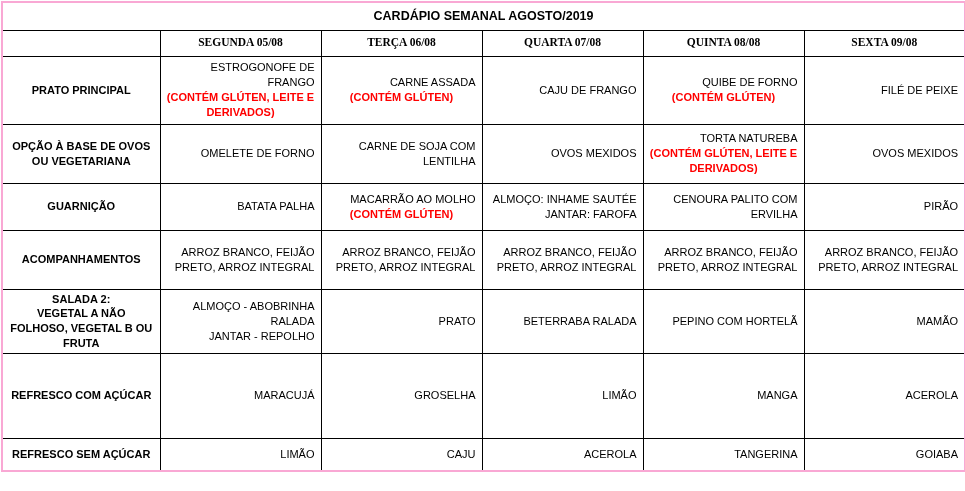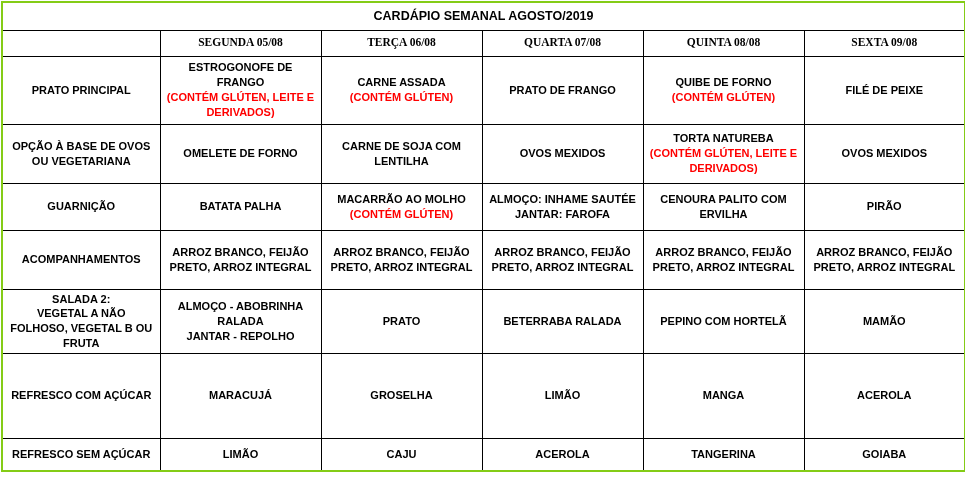--- a/index.html
+++ b/index.html
@@ -27,37 +27,37 @@
     text-align: center;
     vertical-align: middle;
     padding: 2px 6px;
     font-size: 11px;
     line-height: 1.35;
     box-sizing: border-box;
     white-space: pre-line;
     overflow: hidden;
   }
   table.menu {
-    border: 2px solid #84cc16;
+    border: 2px solid #f9a8d4;
   }
   tr.title-row { height: 28px; }
   tr.title-row th {
     font-weight: bold;
     font-size: 12.5px;
   }
   tr.header-row { height: 26px; font-family: Liberation Serif, serif; }
   tr.header-row th {
     font-weight: bold;
     font-size: 11.5px;
   }
   th.row-label {
     font-weight: bold;
     font-size: 11.5px;
   }
-  td .cell-text { color: #000000; font-weight: bold; }
+  td .cell-text { color: #000000; font-weight: normal; text-align: right; }
   td .allergen { font-weight: bold; }
 
   
   tbody tr:nth-child(1) { height: 68px; }
   tbody tr:nth-child(2) { height: 59px; }
   tbody tr:nth-child(3) { height: 47px; }
   tbody tr:nth-child(4) { height: 59px; }
   tbody tr:nth-child(5) { height: 49px; }
   tbody tr:nth-child(6) { height: 85px; }
   tbody tr:nth-child(7) { height: 33px; }
@@ -90,21 +90,21 @@
           <th>QUARTA 07/08</th>
           <th>QUINTA 08/08</th>
           <th>SEXTA 09/08</th>
         </tr>
     </thead>
     <tbody id="menu-body">
         <tr>
           <th class="row-label">PRATO PRINCIPAL</th>
           <td><div class="cell-text">ESTROGONOFE DE FRANGO</div><div class="allergen" style="color: rgb(255, 0, 0);">(CONTÉM GLÚTEN, LEITE E DERIVADOS)</div></td>
           <td><div class="cell-text">CARNE ASSADA</div><div class="allergen" style="color: rgb(255, 0, 0);">(CONTÉM GLÚTEN)</div></td>
-          <td><div class="cell-text">PRATO DE FRANGO</div></td>
+          <td><div class="cell-text">CAJU DE FRANGO</div></td>
           <td><div class="cell-text">QUIBE DE FORNO</div><div class="allergen" style="color: rgb(255, 0, 0);">(CONTÉM GLÚTEN)</div></td>
           <td><div class="cell-text">FILÉ DE PEIXE</div></td>
         </tr>
         <tr>
           <th class="row-label">OPÇÃO À BASE DE OVOS OU VEGETARIANA</th>
           <td><div class="cell-text">OMELETE DE FORNO</div></td>
           <td><div class="cell-text">CARNE DE SOJA COM LENTILHA</div></td>
           <td><div class="cell-text">OVOS MEXIDOS</div></td>
           <td><div class="cell-text">TORTA NATUREBA</div><div class="allergen" style="color: rgb(255, 0, 0);">(CONTÉM GLÚTEN, LEITE E DERIVADOS)</div></td>
           <td><div class="cell-text">OVOS MEXIDOS</div></td>

